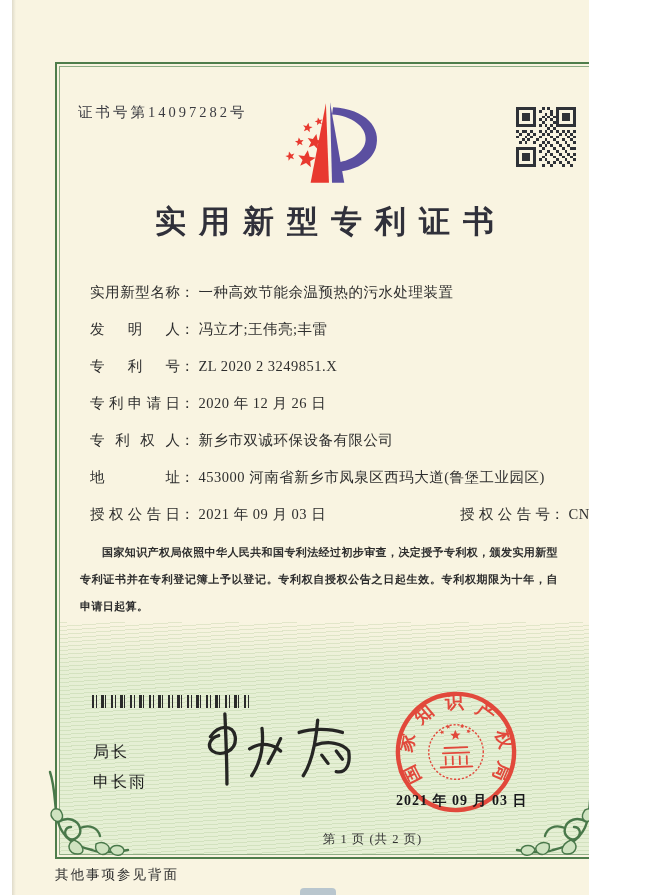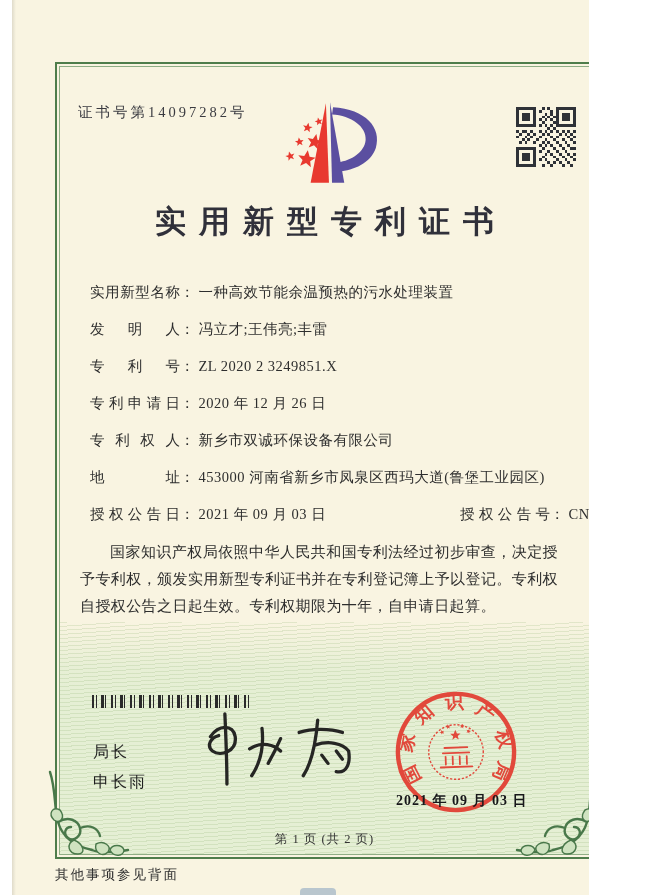--- a/index.html
+++ b/index.html
@@ -36,40 +36,40 @@
     font-size:31px; font-weight:bold; color:#30303a; letter-spacing:13px;
     text-indent:13px;
   }
   .field-row{position:absolute; left:90px; width:480px; font-size:14.5px; color:#2e2e2e; white-space:nowrap;}
   .flabel{display:inline-block; width:90px; text-align:justify; text-align-last:justify; vertical-align:bottom;}
   .fcolon{margin-right:4px;}
   .fvalue{letter-spacing:.5px;}
   .grant-pub{position:absolute; left:370px; top:0;}
   .paras{position:absolute; left:80px; top:539px; width:494px;}
   .paras p{
-    margin:0 16px 5px 0; font-size:15px; line-height:27px; color:#2d2d2d;
-    text-indent:2em; letter-spacing:.4px; text-align:justify;
+    margin:0 16px 5px 0; font-size:11px; line-height:27px; color:#2d2d2d;
+    text-indent:2em; letter-spacing:.4px; text-align:justify;font-weight:bold;
   }
   .barcode{
     position:absolute; left:92px; top:695px; width:161px; height:13px;
     background:
       repeating-linear-gradient(90deg,#2b2b2b 0 2px,rgba(0,0,0,0) 2px 4px,#2b2b2b 4px 5px,rgba(0,0,0,0) 5px 9px,#2b2b2b 9px 12px,rgba(0,0,0,0) 12px 13px,#2b2b2b 13px 14px,rgba(0,0,0,0) 14px 19px);
   }
   .signer{position:absolute; left:93px; top:737px; font-family:"Liberation Sans","DejaVu Sans",sans-serif; color:#1e1e1e;}
   .signer div{font-size:16px; line-height:30px; letter-spacing:2px;}
   .signature{position:absolute; left:196px; top:708px; width:165px; height:86px;}
   .seal{position:absolute; left:390px; top:686px; width:132px; height:132px;}
   .seal-date{
     position:absolute; left:396px; top:792px; width:126px; text-align:center;
     font-size:14px; font-weight:bold; color:#17171a; letter-spacing:1px; z-index:5;
     font-family:"Liberation Serif","DejaVu Serif",serif; white-space:nowrap;
   }
   .page-info{
     position:absolute; left:55px; top:831px; width:539px; text-align:center;
-    font-size:12.5px; color:#333; letter-spacing:1px;
+    font-size:12.5px; color:#333; letter-spacing:1px;padding-left:48px;
   }
   .back-note{
     position:absolute; left:55px; top:866px; width:539px; text-align:left;
     font-size:13.5px; color:#2d2d2d; letter-spacing:2px;
   }
   .flourish{position:absolute; width:96px; height:96px; z-index:3;}
   .flourish.left{left:40px; top:766px;}
   .flourish.right{left:509px; top:766px; transform:scaleX(-1);}
   .bottom-tab{
     position:absolute; left:300px; top:888px; width:36px; height:7px;

